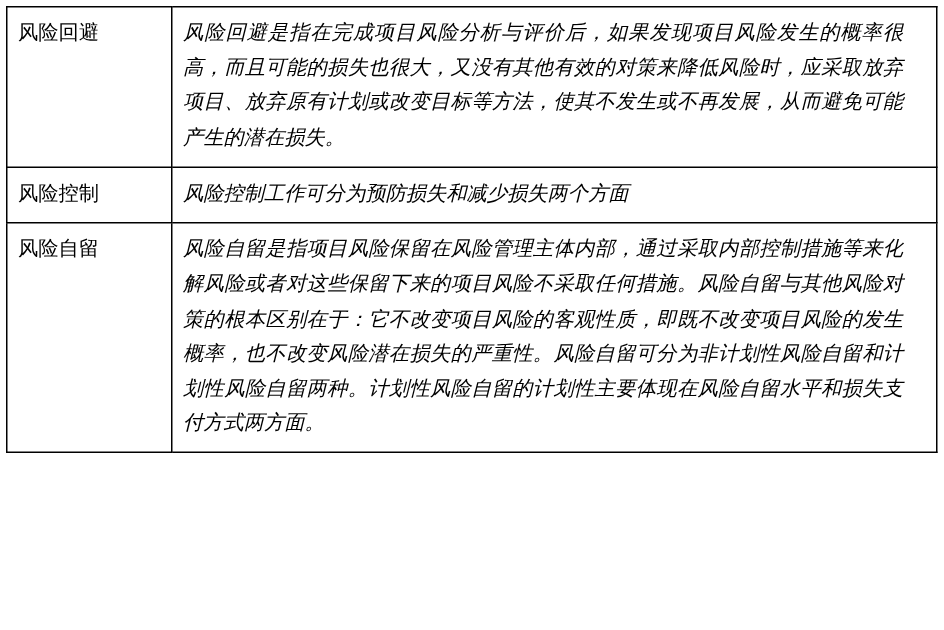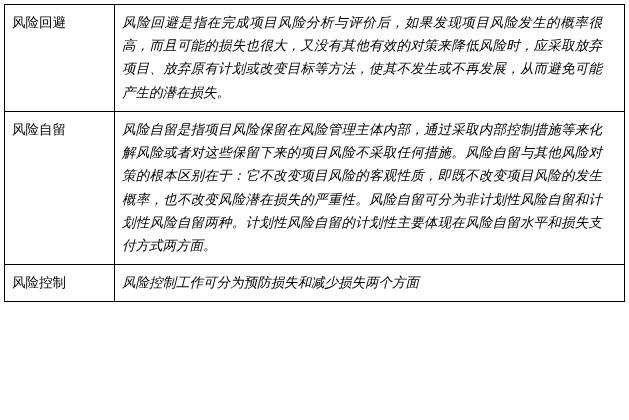--- a/index.html
+++ b/index.html
@@ -50,28 +50,28 @@
     <tr>
       <td class="term-cell">
         <span>风险回避</span>
       </td>
       <td class="desc-cell">
         <span>风险回避是指在完成项目风险分析与评价后，如果发现项目风险发生的概率很高，而且可能的损失也很大，又没有其他有效的对策来降低风险时，应采取放弃项目、放弃原有计划或改变目标等方法，使其不发生或不再发展，从而避免可能产生的潜在损失。</span>
       </td>
     </tr>
     <tr>
       <td class="term-cell">
+        <span>风险控制</span>
+      </td>
+      <td class="desc-cell">
+        <span>风险控制工作可分为预防损失和减少损失两个方面</span>
+      </td>
+    </tr>
+    <tr>
+      <td class="term-cell">
         <span>风险自留</span>
       </td>
       <td class="desc-cell">
         <span>风险自留是指项目风险保留在风险管理主体内部，通过采取内部控制措施等来化解风险或者对这些保留下来的项目风险不采取任何措施。风险自留与其他风险对策的根本区别在于：它不改变项目风险的客观性质，即既不改变项目风险的发生概率，也不改变风险潜在损失的严重性。风险自留可分为非计划性风险自留和计划性风险自留两种。计划性风险自留的计划性主要体现在风险自留水平和损失支付方式两方面。</span>
       </td>
     </tr>
-    <tr>
-      <td class="term-cell">
-        <span>风险控制</span>
-      </td>
-      <td class="desc-cell">
-        <span>风险控制工作可分为预防损失和减少损失两个方面</span>
-      </td>
-    </tr>
   </tbody>
 </table>
 
 </body></html>

